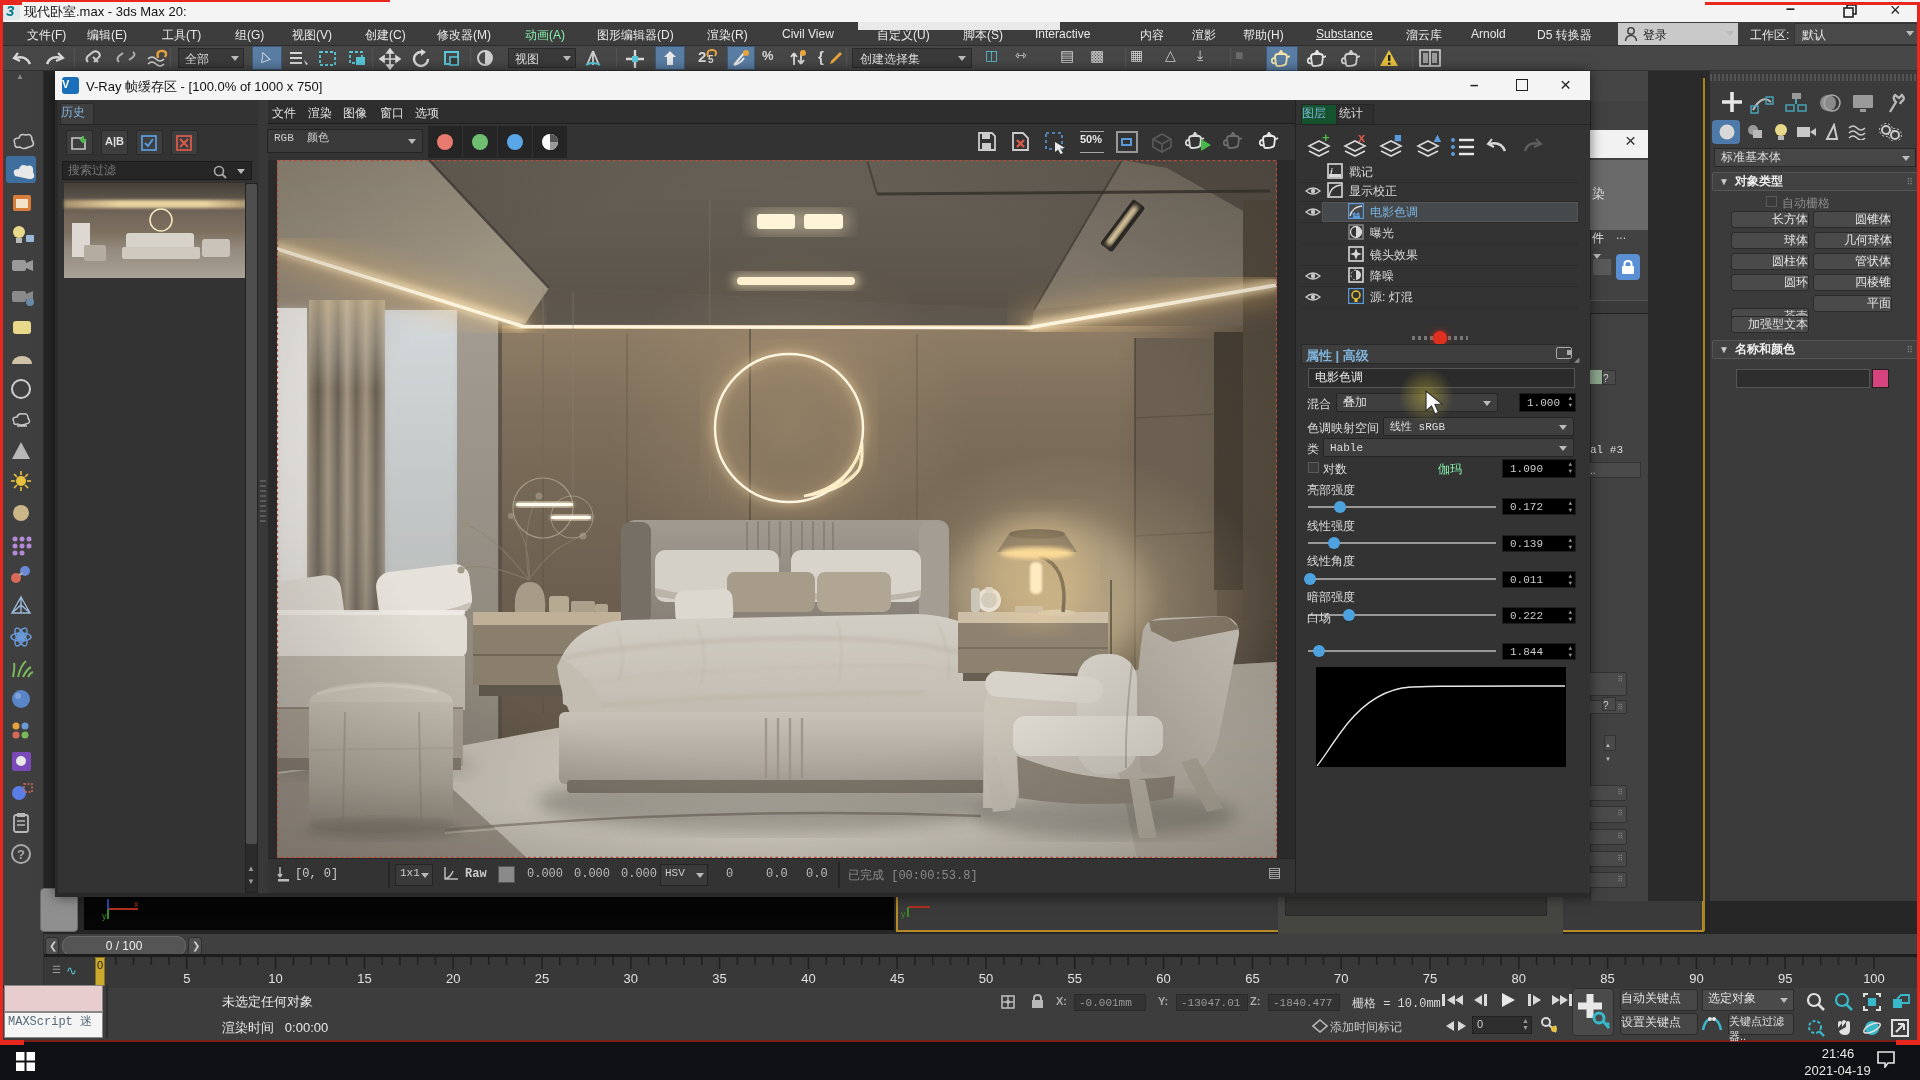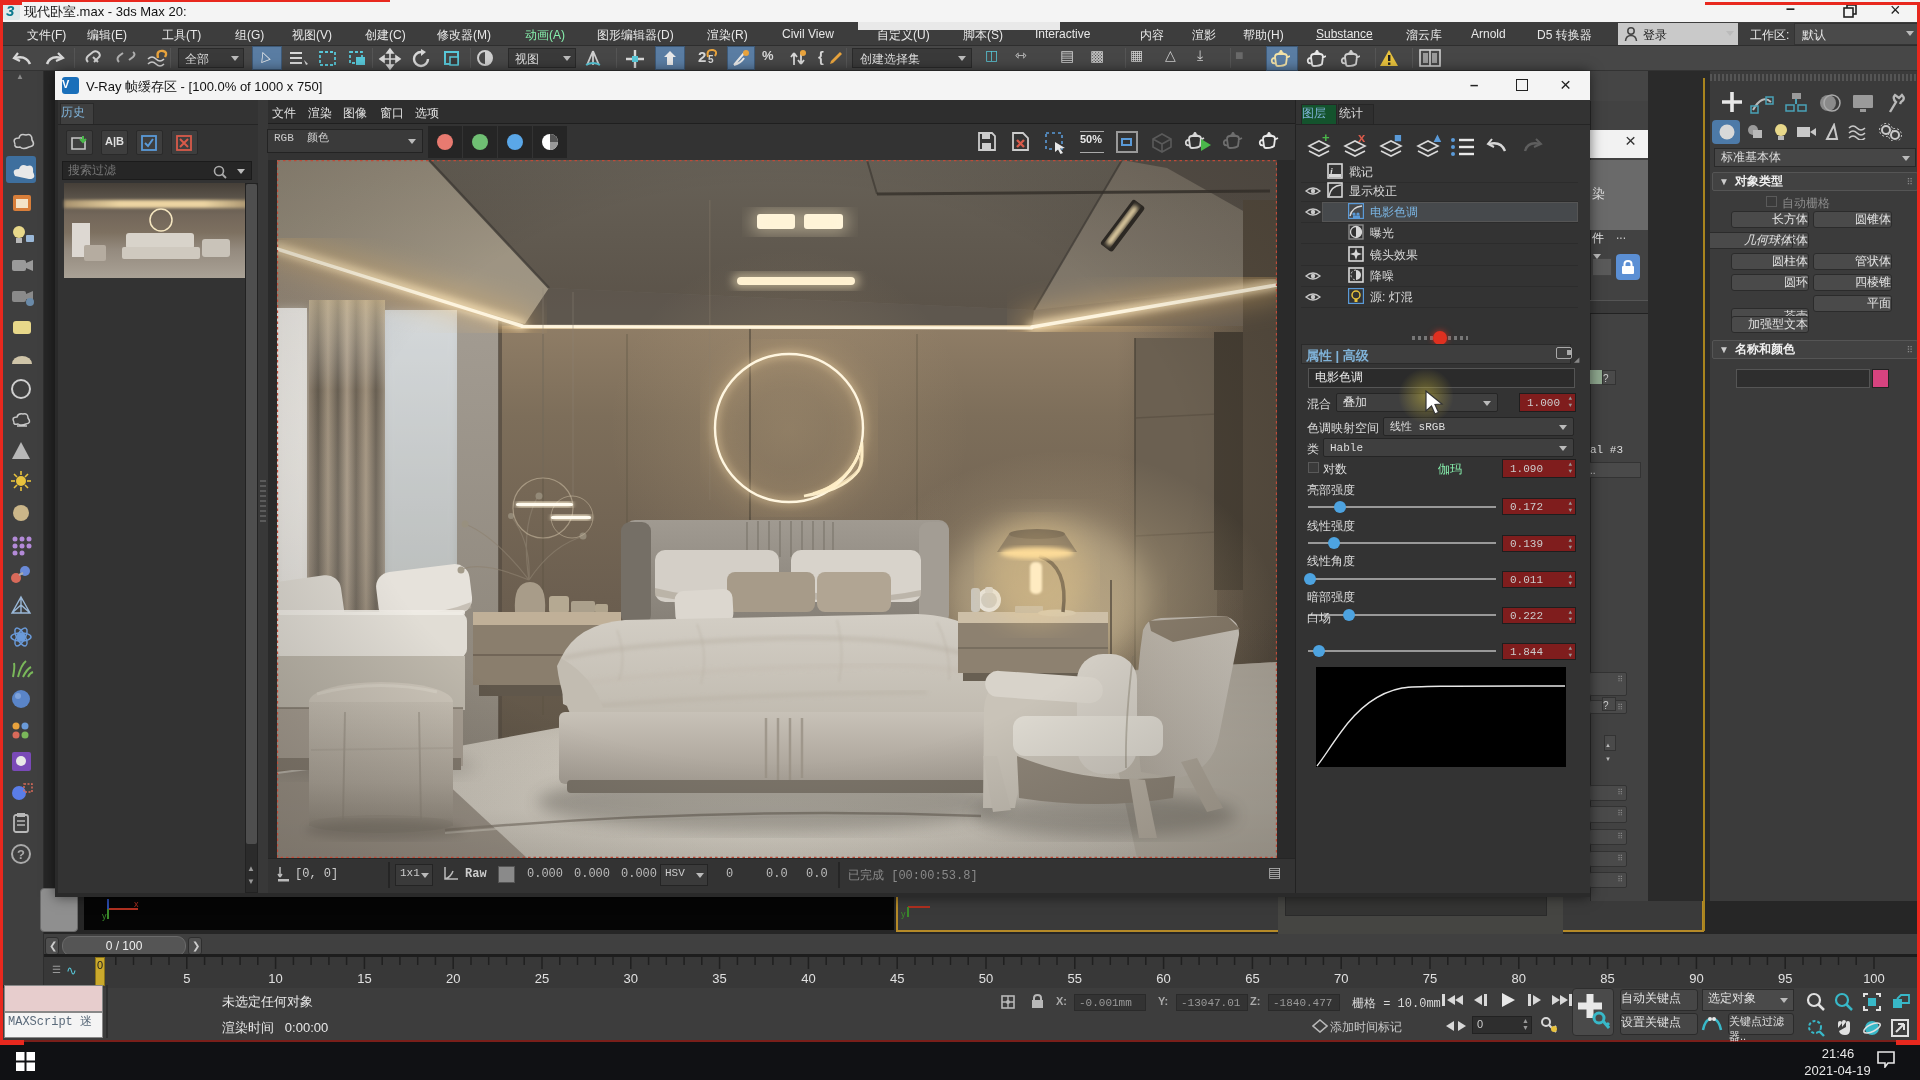--- a/index.html
+++ b/index.html
@@ -1,19 +1,19 @@
 <!DOCTYPE html>
 <html><head><meta charset="utf-8"><style>
 html,body{margin:0;padding:0;background:#000;}
 #s{position:relative;width:1920px;height:1080px;overflow:hidden;background:#262626;
   font-family:"Liberation Sans",sans-serif;font-size:12px;color:#ddd;}
 #s div{position:absolute;box-sizing:border-box;}
 .btn{background:#4a4a4a;border:1px solid #2b2b2b;border-radius:3px;display:flex;align-items:center;justify-content:flex-end;color:#e2e2e2;}
 .dd{background:#3f3f3f;border:1px solid #252525;border-radius:2px;color:#ddd;display:flex;align-items:center;padding-left:6px;}
-.val{background:#7f1d1d;border:1px solid #1e1e1e;color:#ccc;display:flex;align-items:center;padding-left:7px;font-family:"Liberation Mono",monospace;font-size:11px;}
+.val{background:#000000;border:1px solid #1e1e1e;color:#ccc;display:flex;align-items:center;padding-left:7px;font-family:"Liberation Mono",monospace;font-size:11px;}
 .arrowdn{width:0;height:0;border-left:4px solid transparent;border-right:4px solid transparent;border-top:5px solid #bbb;}
 </style></head><body>
 <div id="s">
 <div class="" style="left:0px;top:0px;width:1920px;height:22px;background:#f4f4f4;"></div>
 <div class="" style="left:3px;top:3px;width:17px;height:17px;background:#dfe9ea;border-radius:2px;"></div>
 <div class="" style="left:6px;top:2px;color:#0a7a8f;font-size:15px;white-space:nowrap;font-weight:bold;font-style:italic;">3</div>
 <div class="" style="left:24px;top:3px;color:#111;font-size:13px;white-space:nowrap;">现代卧室.max - 3ds Max 20:</div>
 <div class="" style="left:1786px;top:0px;color:#222;font-size:16px;white-space:nowrap;font-weight:bold;">–</div>
 <svg style="position:absolute;left:1843px;top:4px" width="15" height="15">
       <rect x="4" y="1" width="9" height="9" fill="none" stroke="#222" stroke-width="1.6"></rect>
@@ -622,21 +622,21 @@
 <div class="" style="left:1782px;top:195px;color:#8a8a8a;font-size:12px;white-space:nowrap;">自动栅格</div>
 <div class="btn" style="left:1731px;top:211px;width:78px;height:17px;">
       <span style="font-size:12px;">长方体</span>
     </div>
 <div class="btn" style="left:1813px;top:211px;width:79px;height:17px;">
       <span style="font-size:12px;">圆锥体</span>
     </div>
 <div class="btn" style="left:1731px;top:232px;width:78px;height:17px;">
       <span style="font-size:12px;">球体</span>
     </div>
-<div class="btn" style="left:1705px;top:232px;width:88px;height:17px;font-style:italic;">
+<div class="btn" style="left:1814px;top:232px;width:79px;height:17px;">
       <span style="font-size:12px;">几何球体</span>
     </div>
 <div class="btn" style="left:1731px;top:253px;width:78px;height:17px;">
       <span style="font-size:12px;">圆柱体</span>
     </div>
 <div class="btn" style="left:1813px;top:253px;width:79px;height:17px;">
       <span style="font-size:12px;">管状体</span>
     </div>
 <div class="btn" style="left:1731px;top:274px;width:78px;height:17px;">
       <span style="font-size:12px;">圆环</span>

